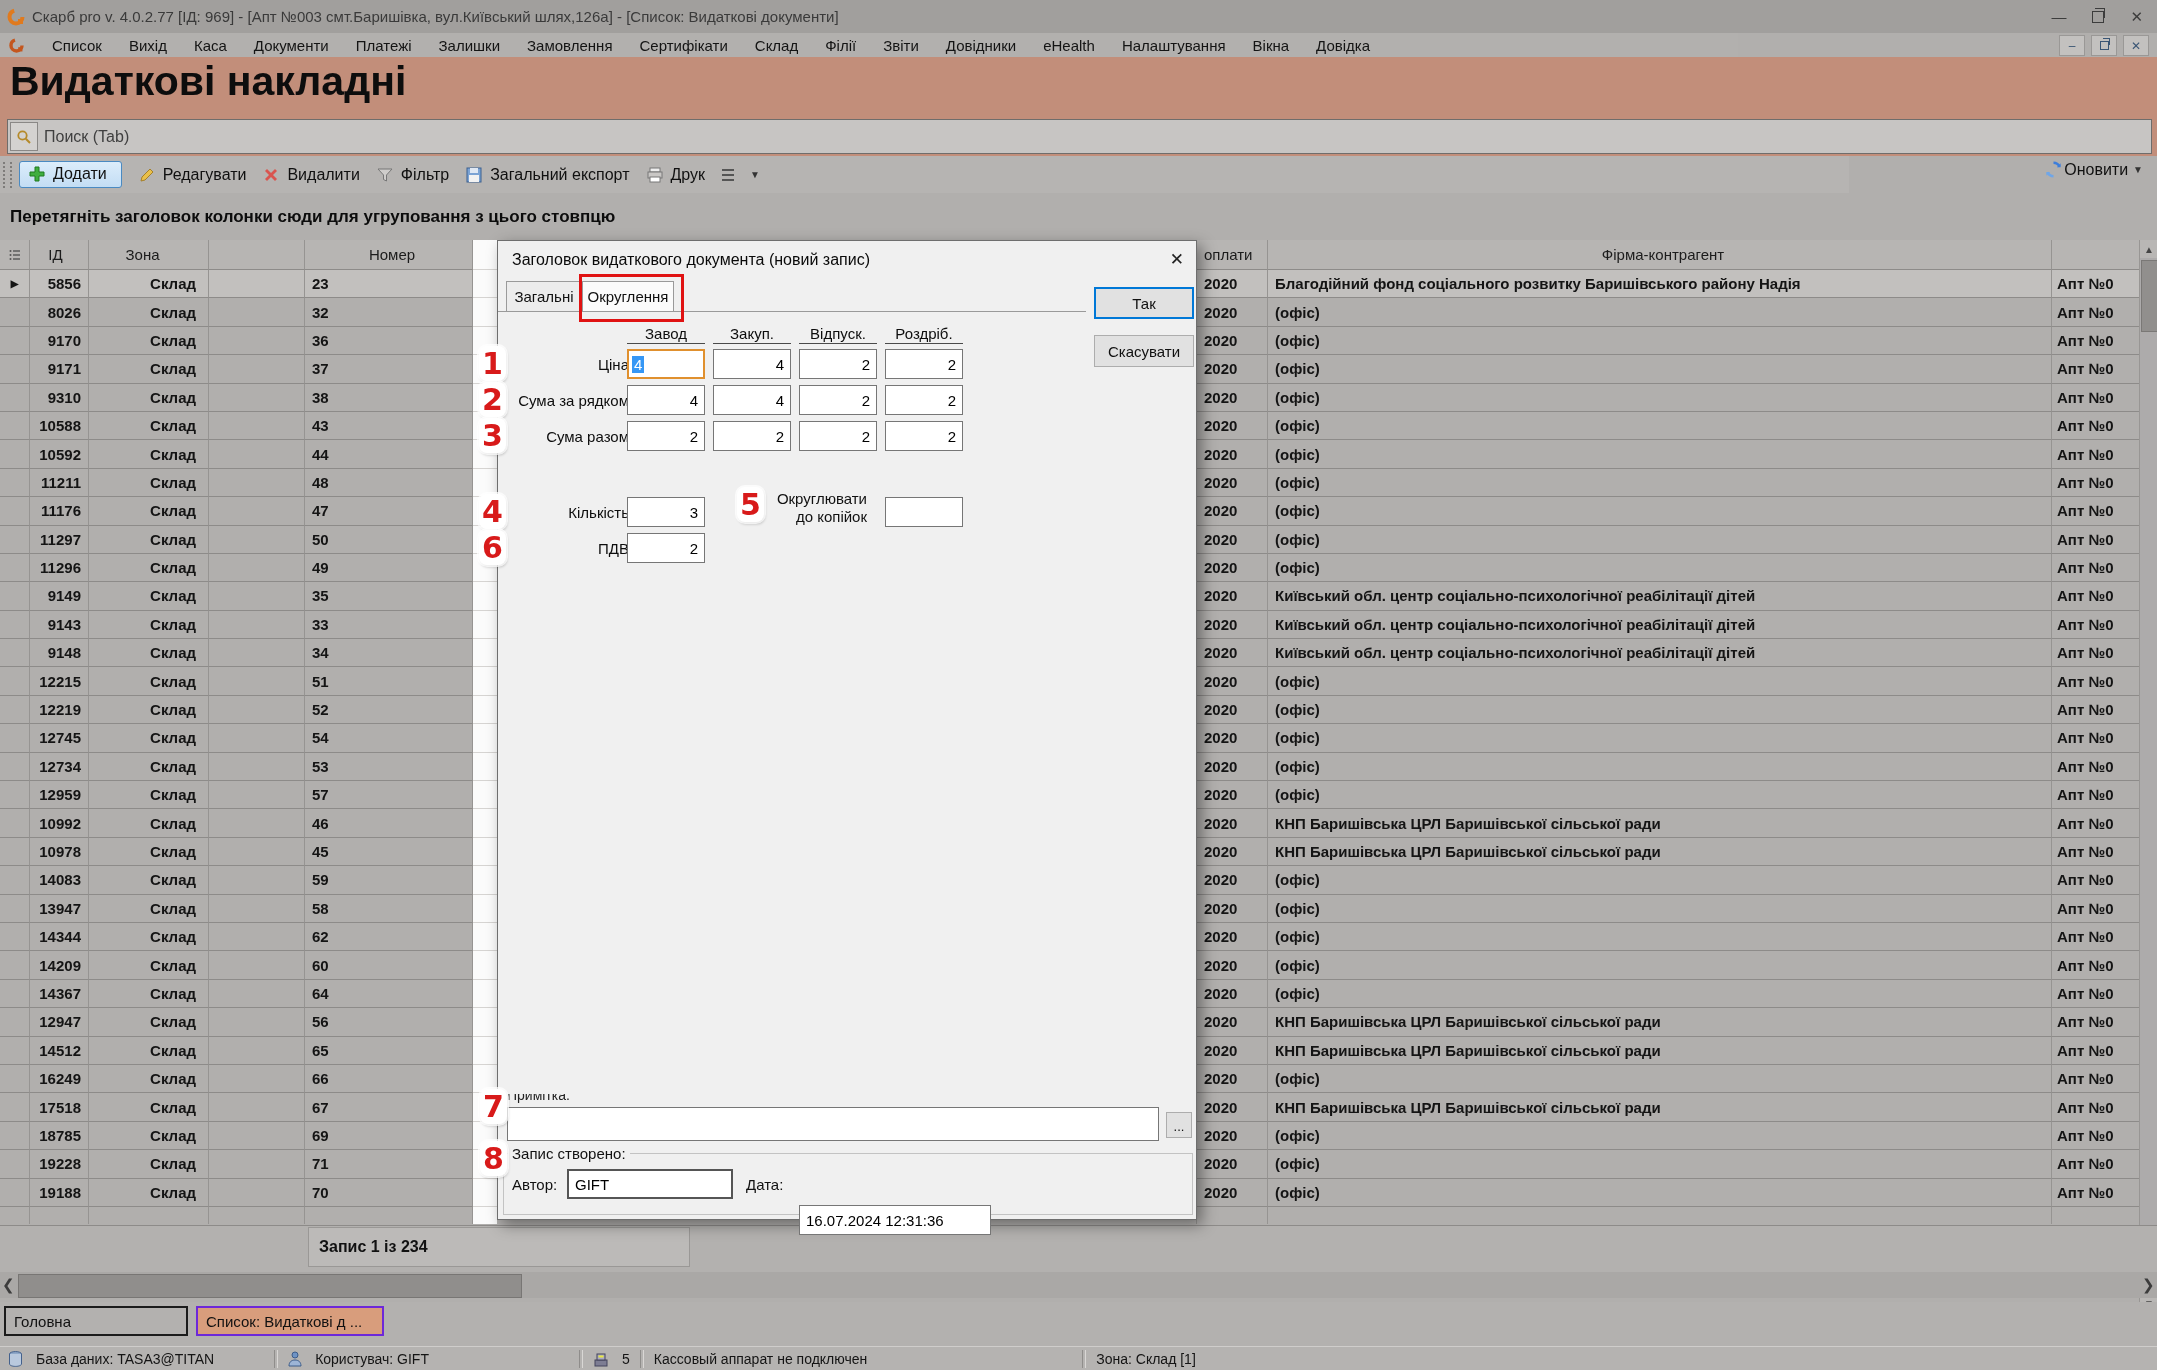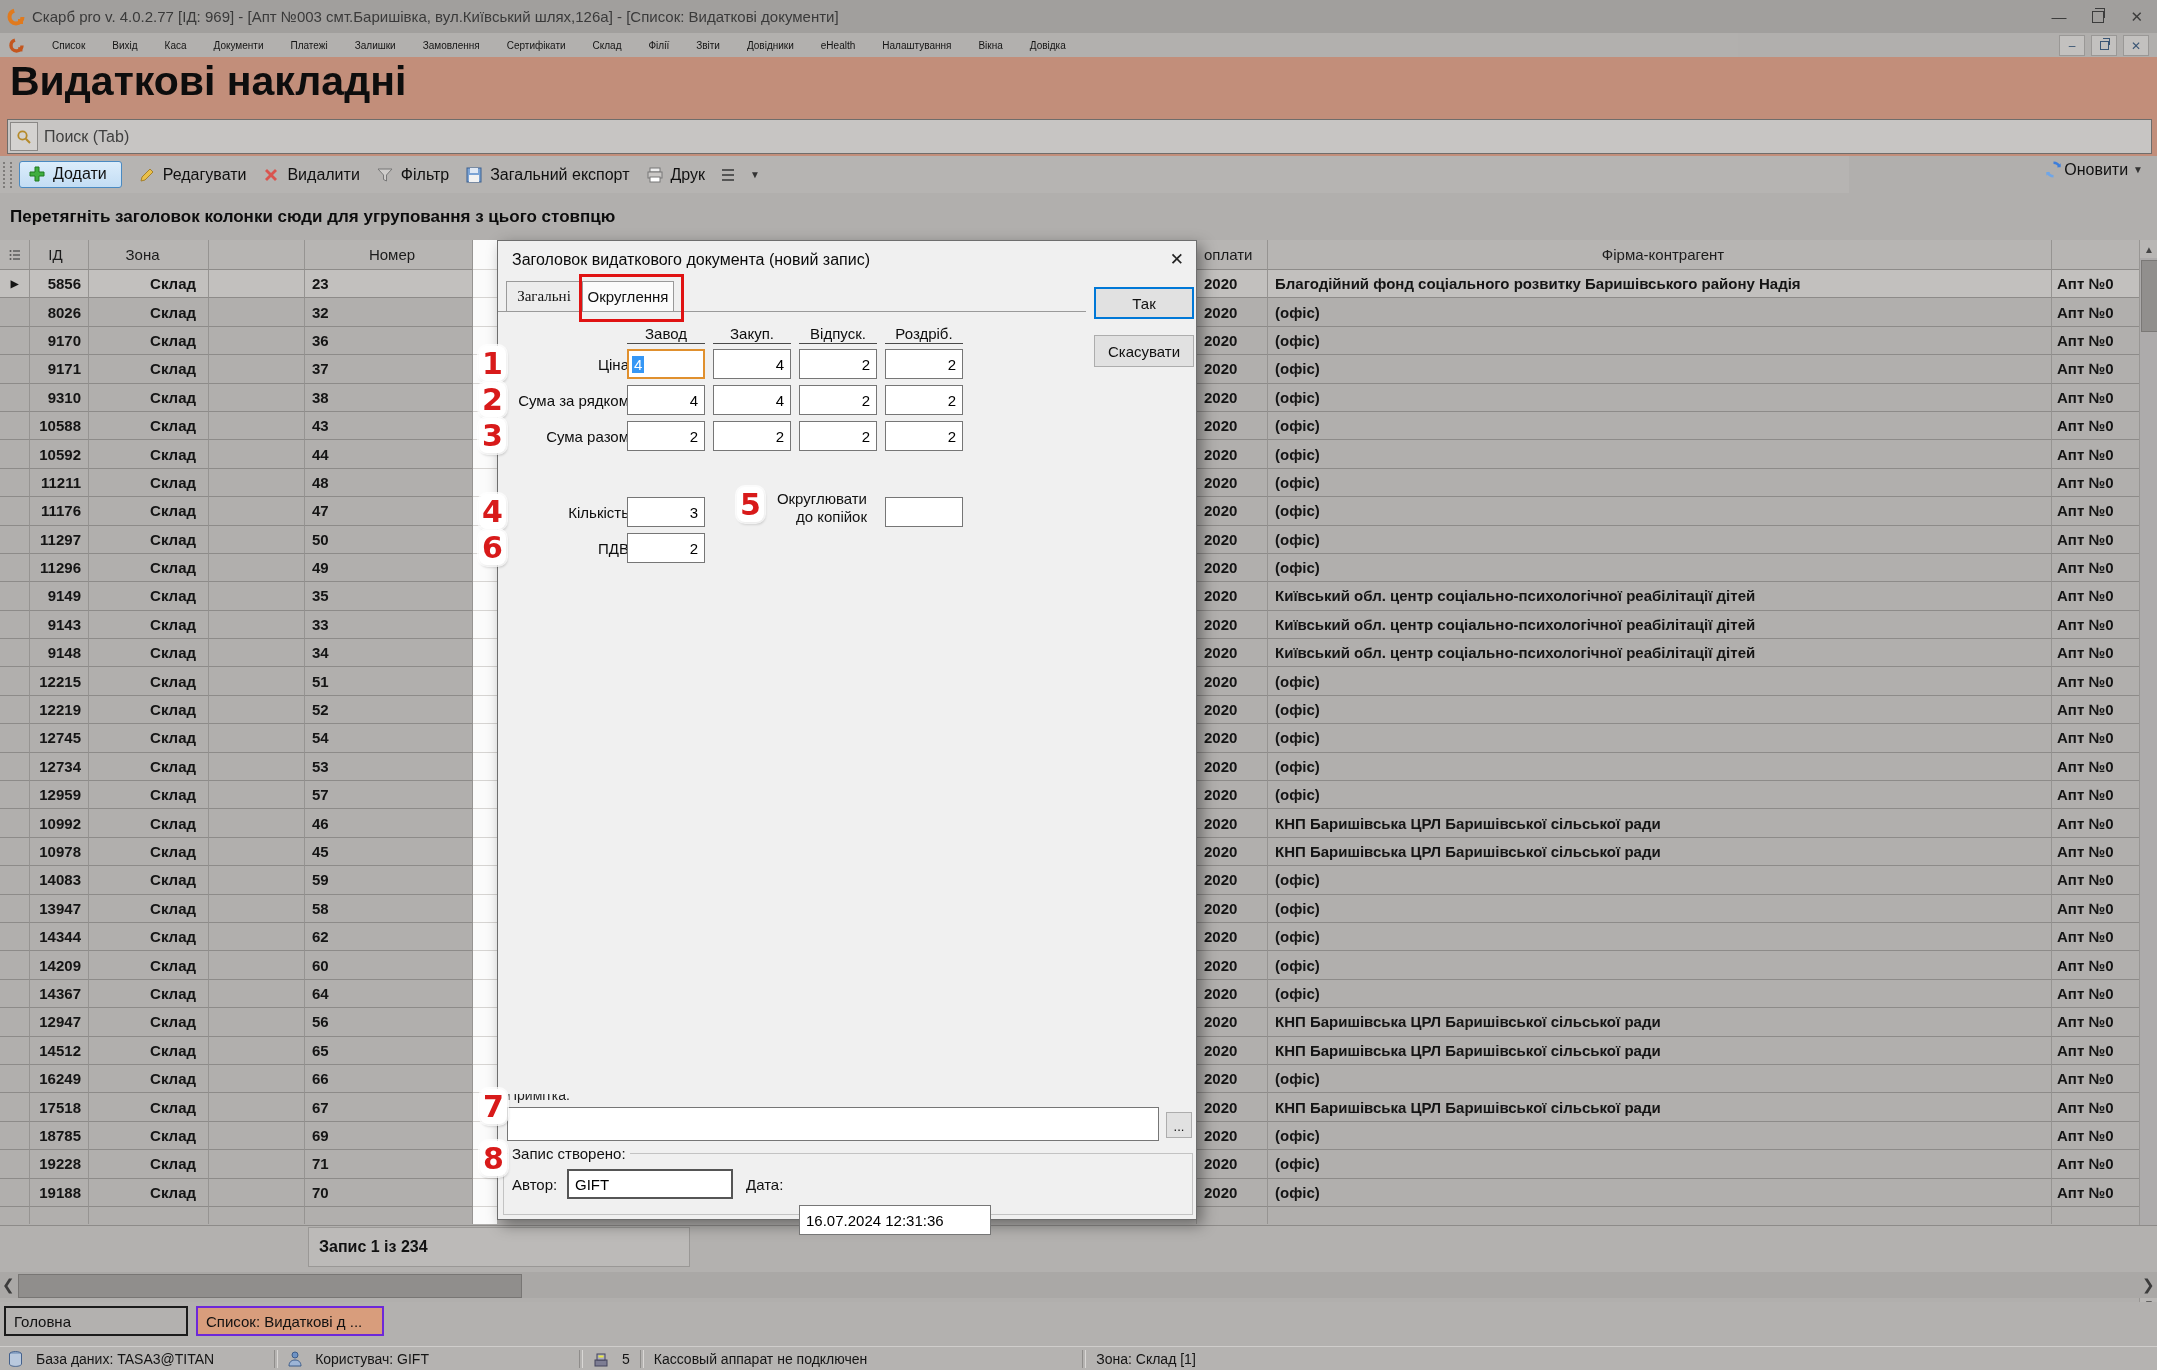--- a/index.html
+++ b/index.html
@@ -8,21 +8,21 @@
   .abs{position:absolute;}
   
   .titlebar{left:0;top:0;width:2157px;height:33px;background:#a19f9d;display:flex;align-items:center;}
   .titlebar .ttext{font-size:15px;color:#3a3a3a;margin-left:6px;}
   .applogo{width:20px;height:20px;margin-left:6px;flex:0 0 auto;}
   .wctl{position:absolute;top:0;height:33px;display:flex;align-items:center;gap:26px;right:14px;}
   .wctl span{color:#3c3c3c;font-size:15px;cursor:default;}
   .glyph-restore{display:inline-block;width:10px;height:10px;border:1px solid #3c3c3c;position:relative;}
   .glyph-restore::before{content:"";position:absolute;left:2px;top:-4px;width:9px;height:9px;border:1px solid #3c3c3c;border-bottom:none;border-left:none;}
   
-  .menubar{left:0;top:33px;width:1738px;height:24px;background:#b2b0ae;display:flex;align-items:center;font-size:10px;}
+  .menubar{left:0;top:33px;width:1738px;height:24px;background:#b2b0ae;display:flex;align-items:center;font-size:15px;}
   .menubar .applogo{width:17px;height:17px;}
   .menu-item{margin-left:27px;color:#141414;white-space:nowrap;}
   .mdi-ctl{position:absolute;right:8px;top:35px;display:flex;gap:6px;}
   .mdi-ctl .mbtn{width:24px;height:19px;background:#c3c1bf;border:1px solid #9a9896;color:#3a5574;font-size:12px;
                  display:flex;align-items:center;justify-content:center;}
   .mdi-ctl .glyph-restore{width:7px;height:7px;border-color:#3a5574;}
   .mdi-ctl .glyph-restore::before{border-color:#3a5574;width:6px;height:6px;}
   
   .salmon{left:0;top:57px;width:2157px;height:99px;background:#c28e7a;}
   .pagetitle{left:10px;top:58px;font-size:41px;font-weight:bold;color:#0d0d0d;letter-spacing:0px;}
@@ -760,21 +760,21 @@
     <span class="s-item">
         <span>Зона: Склад [1]</span>
       </span>
   </div>
 
   <div class="abs dialog">
     <div class="dlg-title">
       <span class="txt">Заголовок видаткового документа (новий запис)</span>
       <span class="dlg-close">✕</span>
     </div>
-    <span class="dtab" style="left:8px;width:76px;font-family:Liberation Serif, serif;">Загальні</span>
+    <span class="dtab" style="left:8px;width:76px;">Загальні</span>
     <span class="dtab active" style="left:84px;width:92px;">Округлення</span>
     <span class="redbox"></span>
     <div class="tabline"></div>
 
     <div id="dlg-grid">
         <span class="ghead" style="left: 129px; top: 84px;">Завод</span>
         <span class="ghead" style="left: 215px; top: 84px;">Закуп.</span>
         <span class="ghead" style="left: 301px; top: 84px;">Відпуск.</span>
         <span class="ghead" style="left: 387px; top: 84px;">Роздріб.</span>
         <span class="glabel" style="top: 115px;">Ціна</span>

